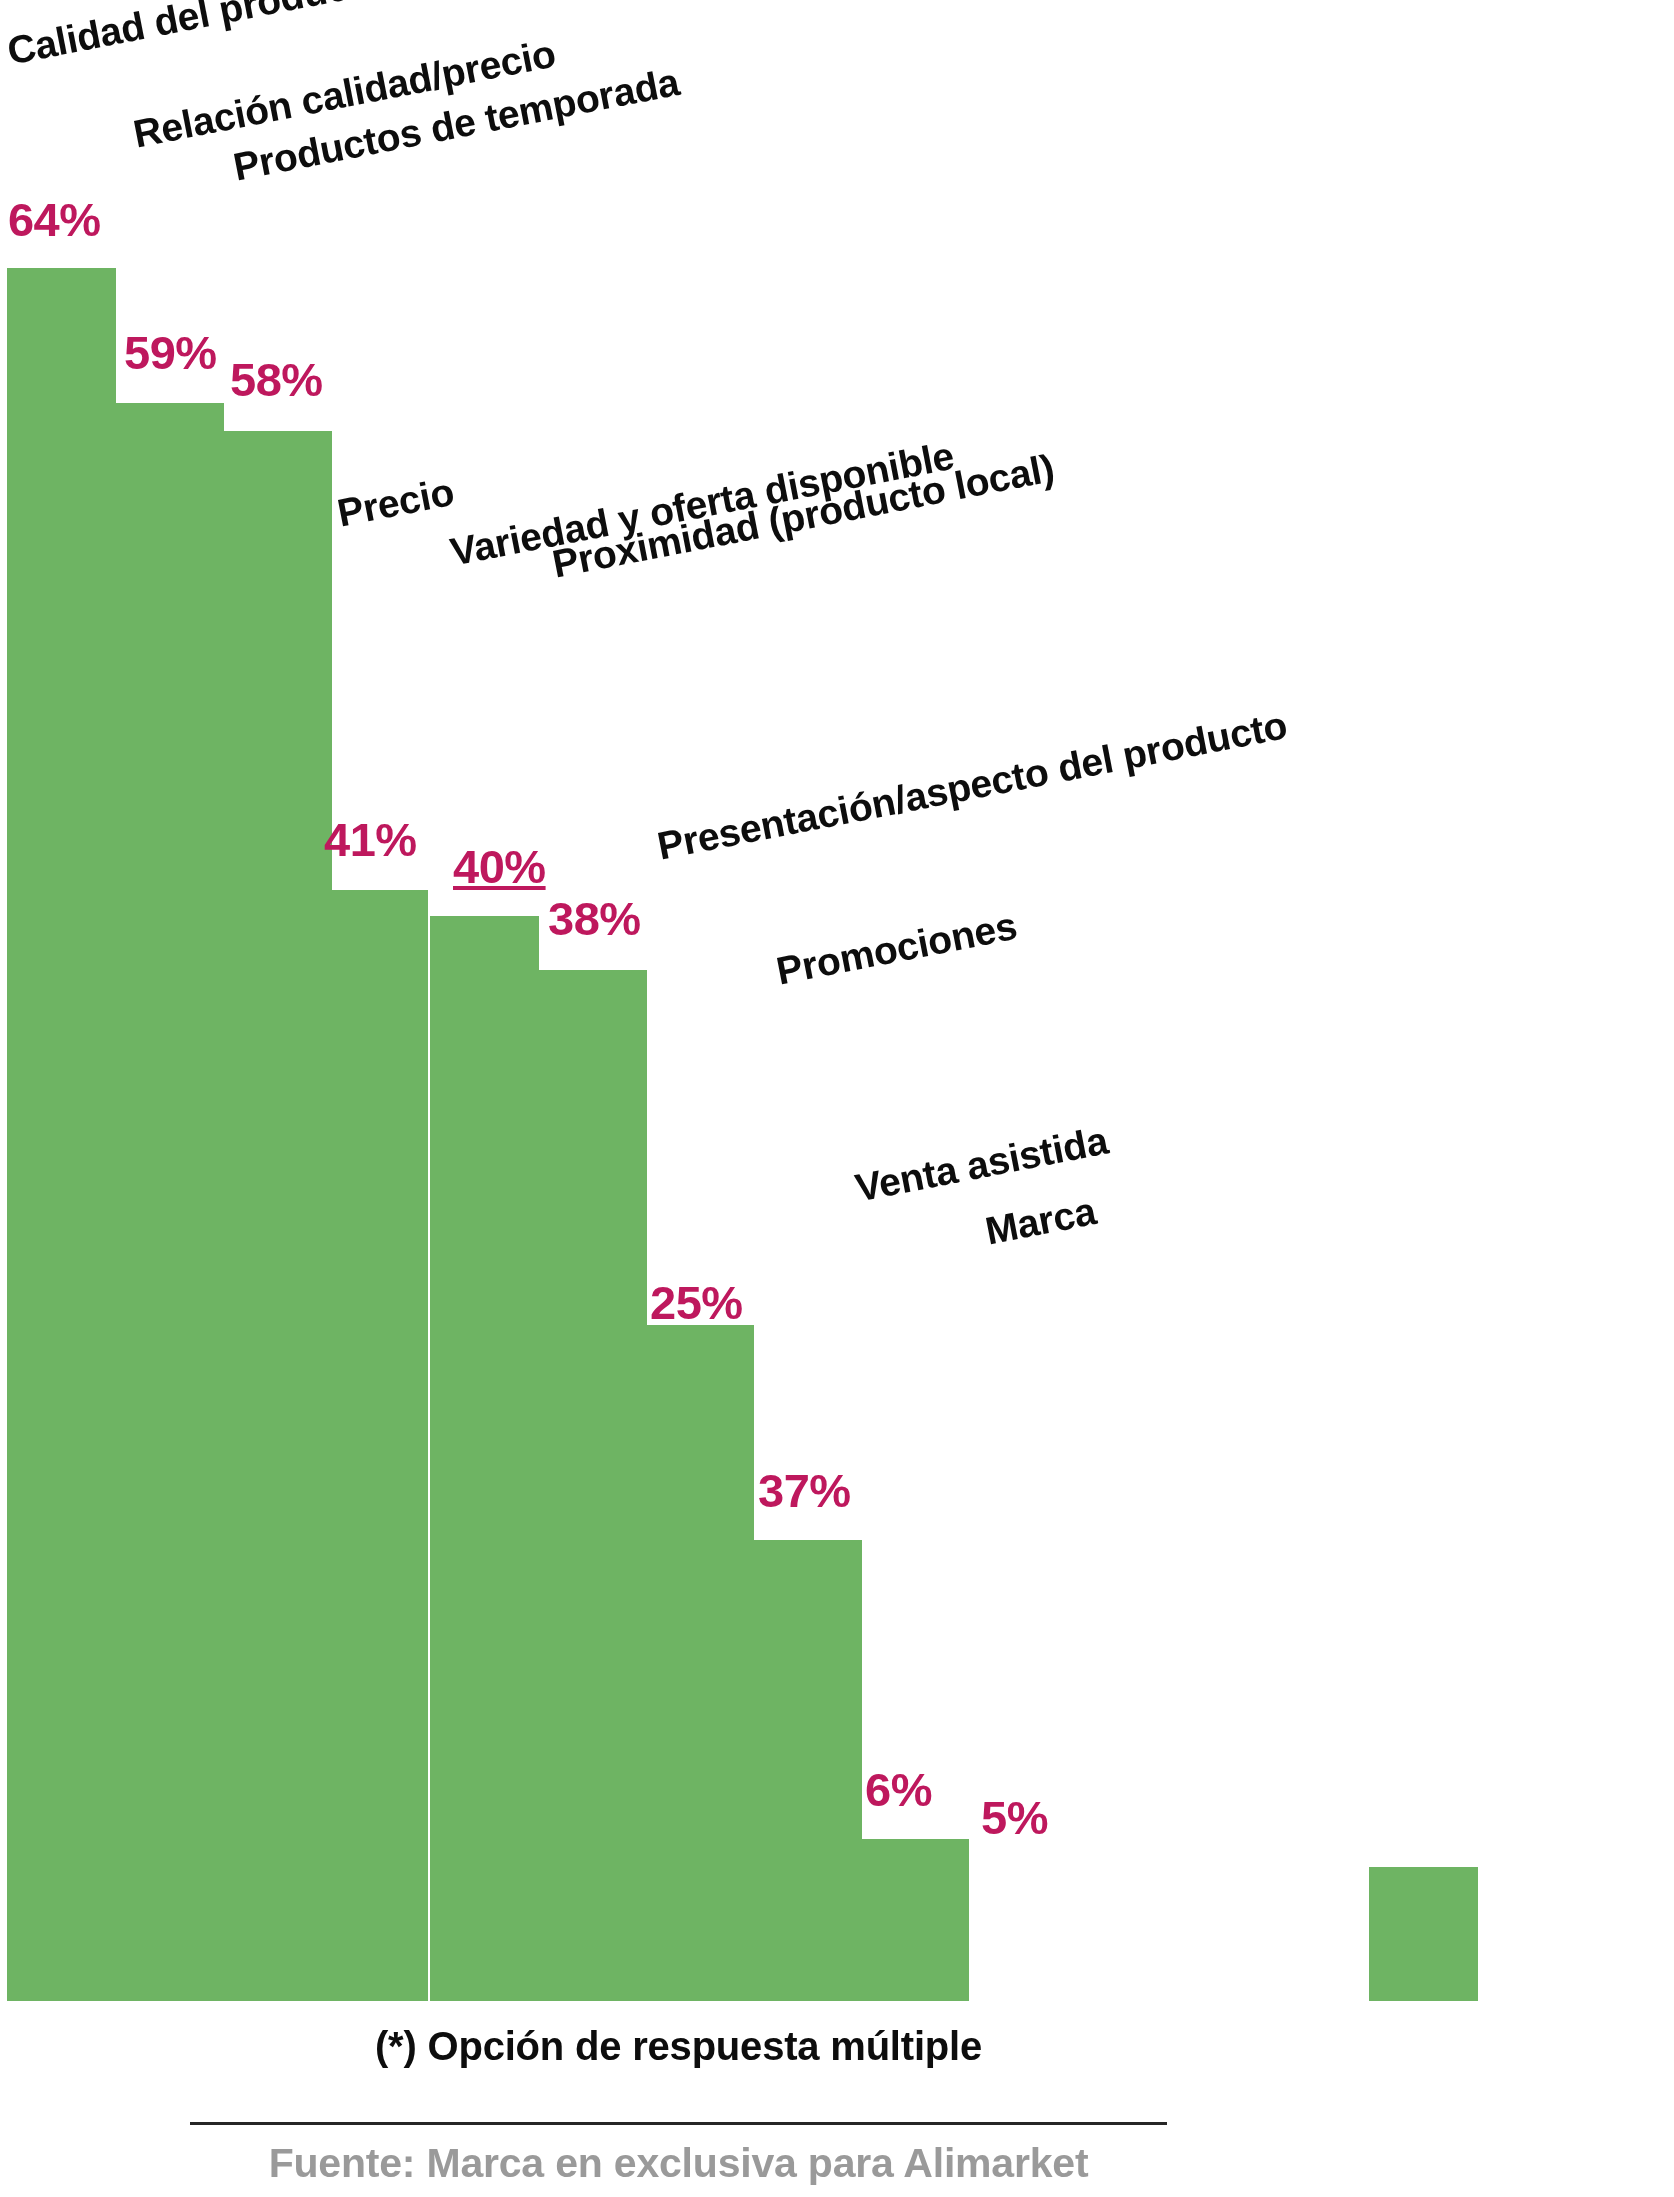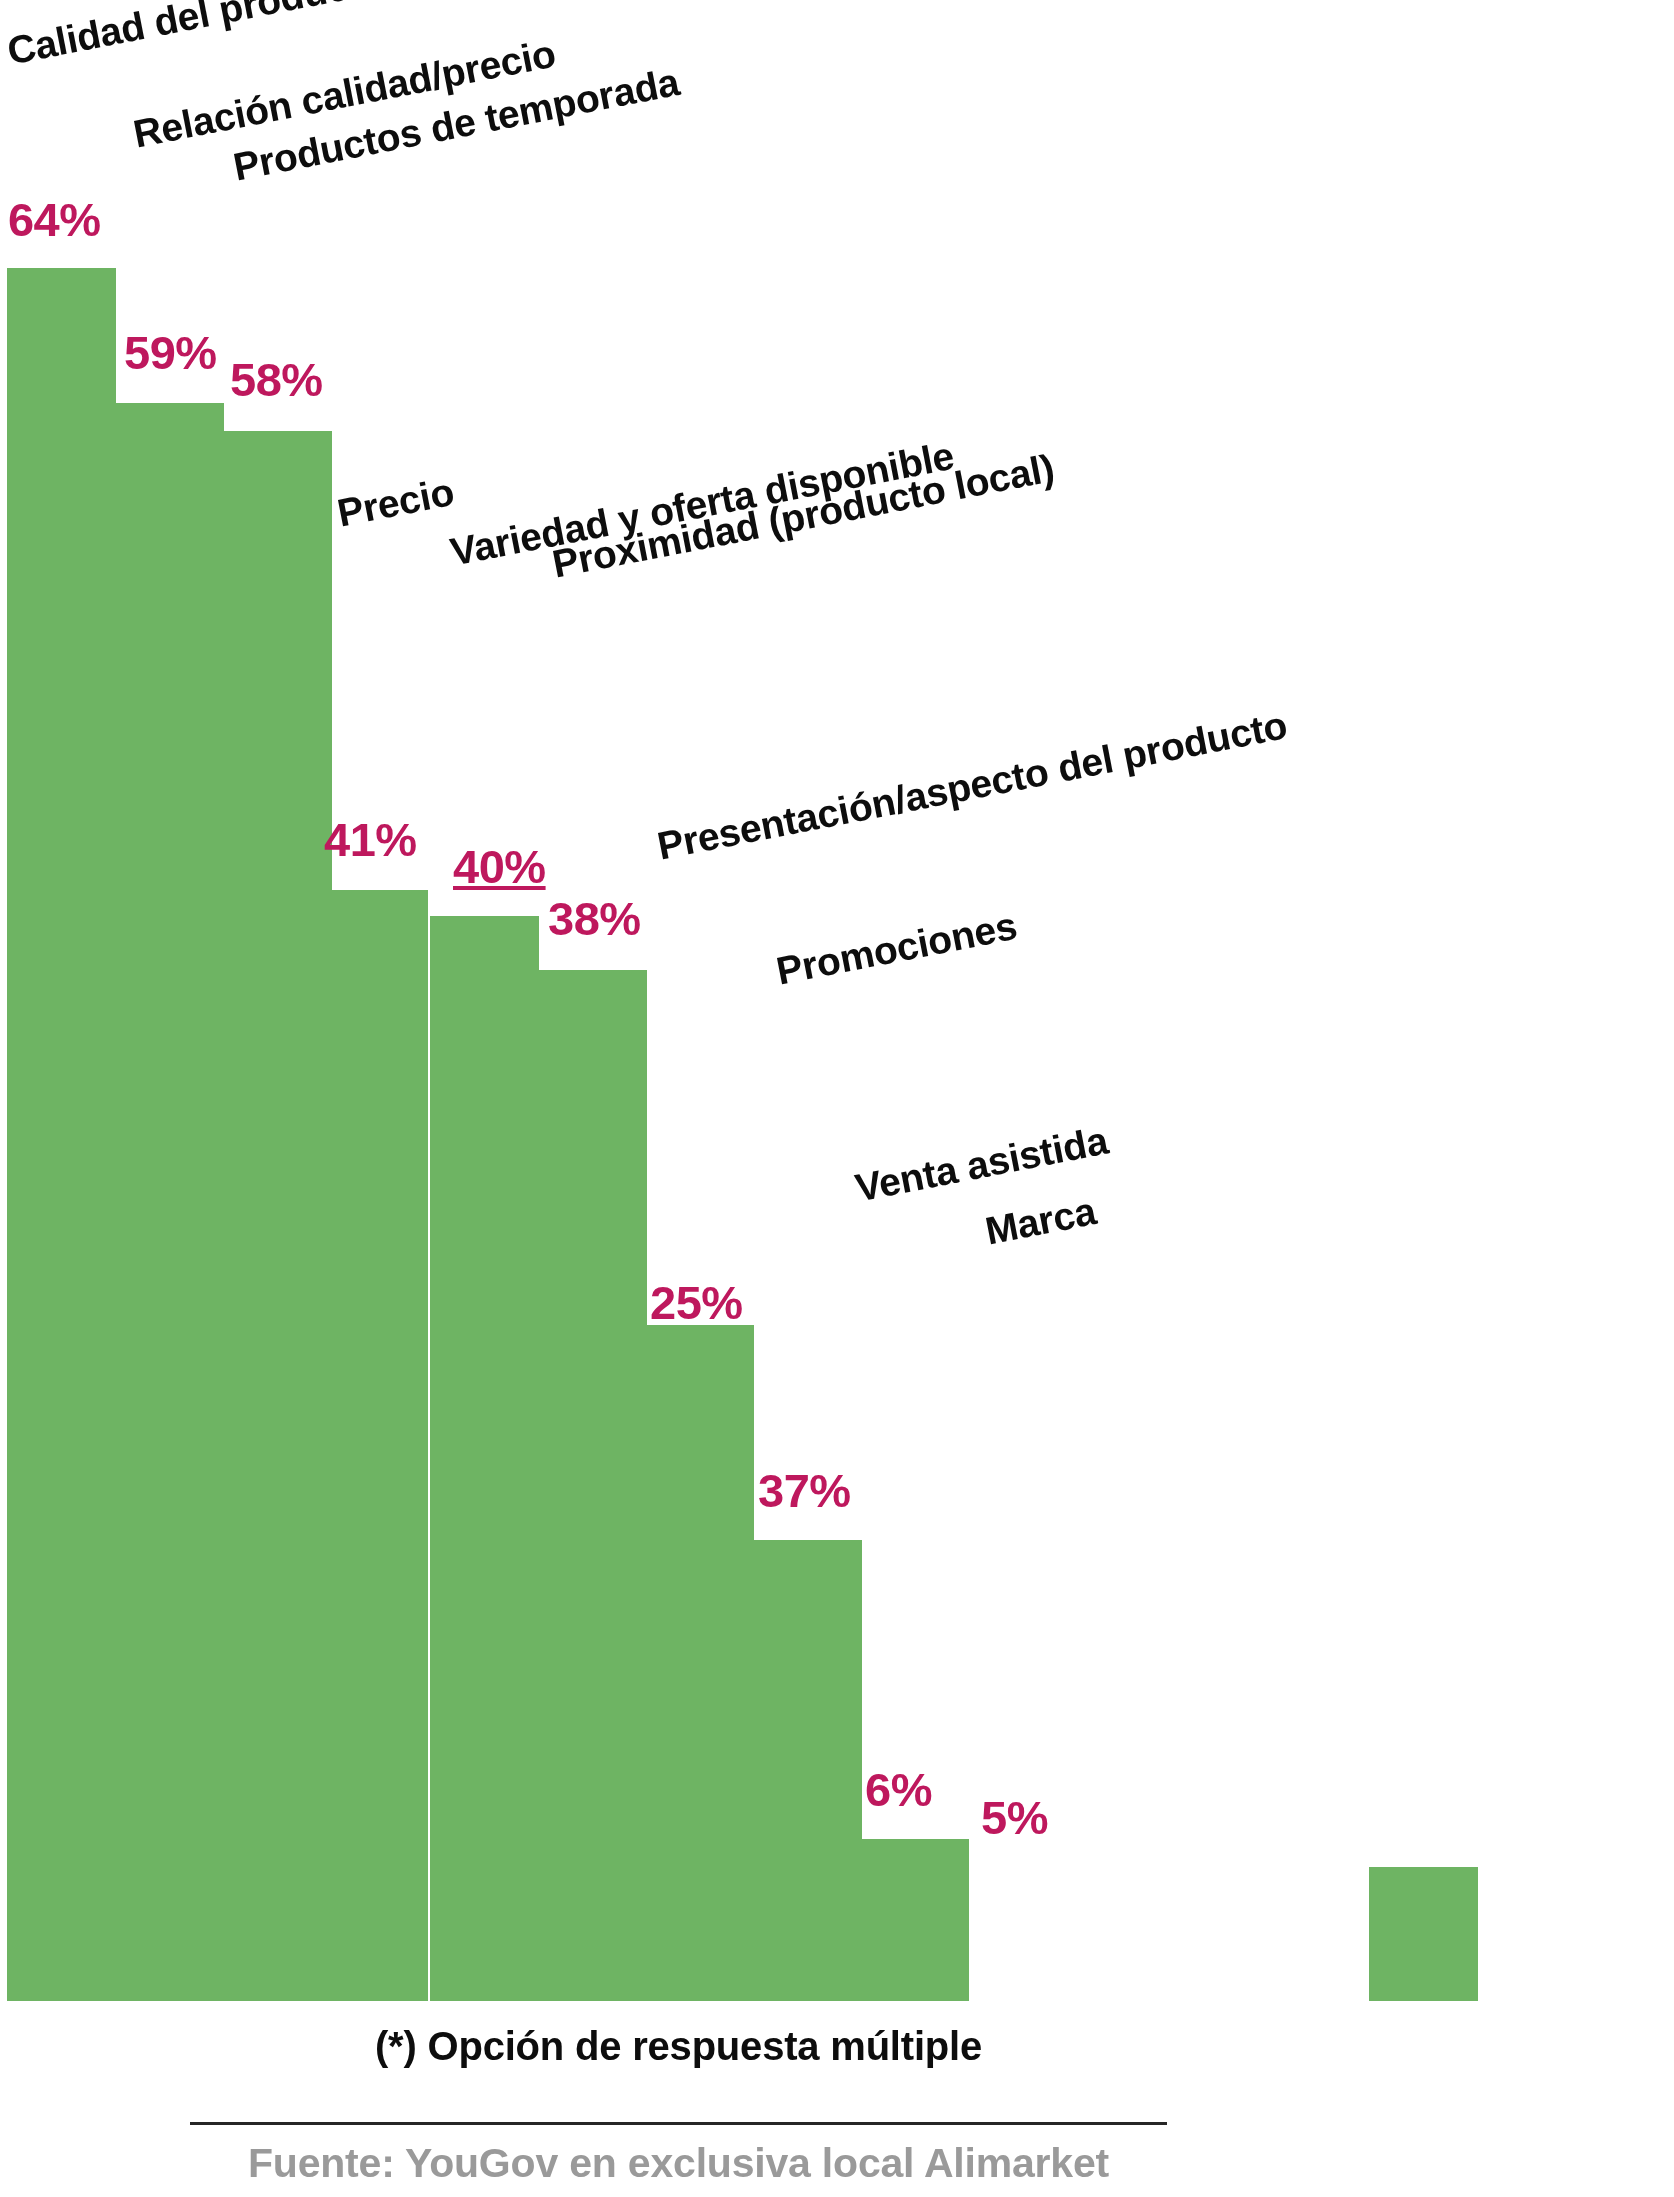--- a/index.html
+++ b/index.html
@@ -136,17 +136,17 @@
     <div class="val-label" style="left: 548px; top: 891px;">38%</div>
     <div class="val-label" style="left: 650px; top: 1247px; margin-top: 28px;">25%</div>
     <div class="val-label" style="left: 758px; top: 1463px;">37%</div>
     <div class="val-label" style="left: 865px; top: 1762px;">6%</div>
     <div class="val-label" style="left: 981px; top: 1790px;">5%</div>
   </div>
 
   <div id="footnote">
     <div id="footnote-text">(*) Opción de respuesta múltiple</div>
     <div id="footnote-rule"></div>
-    <div id="source-text">Fuente: YouGov en exclusiva local Alimarket</div>
+    <div id="source-text">Fuente: Marca en exclusiva para Alimarket</div>
   </div>
 
 </div>
 
 
 </body></html>

